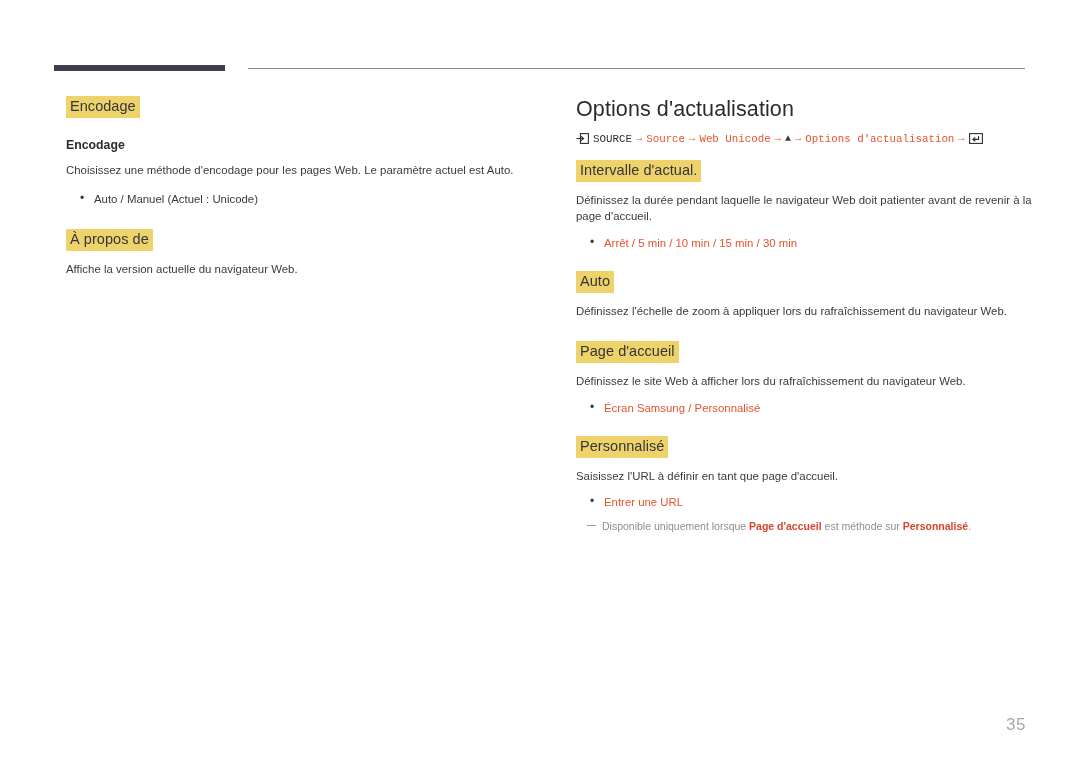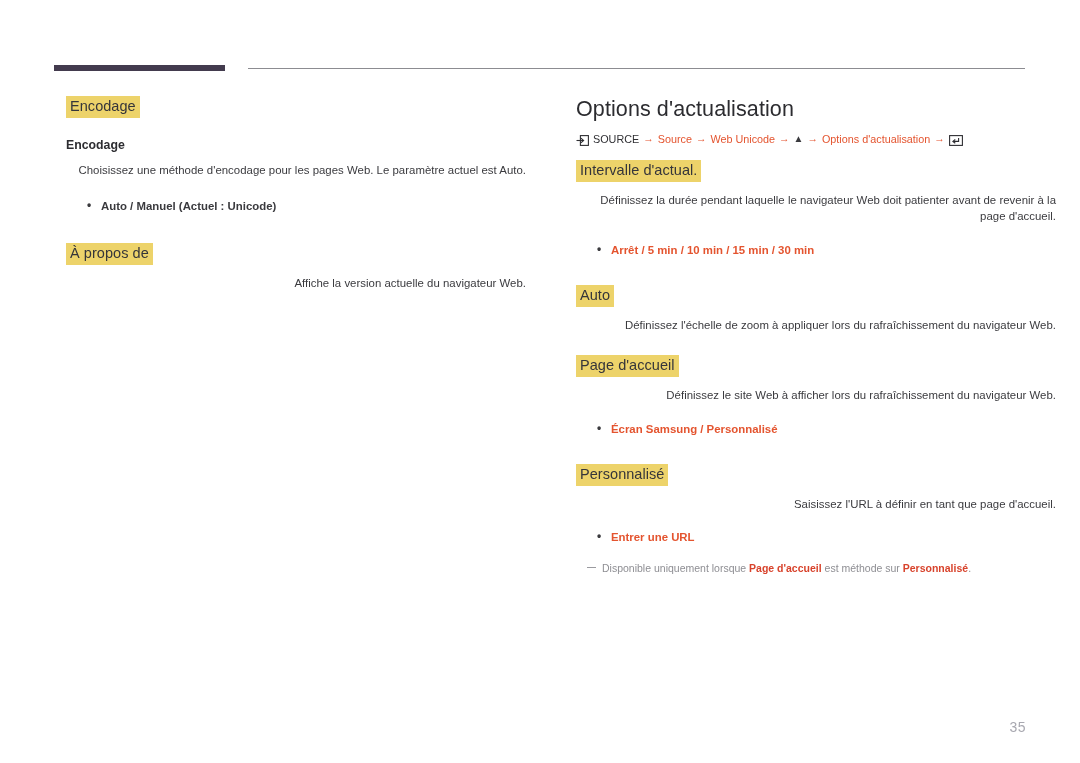--- a/index.html
+++ b/index.html
@@ -84,29 +84,27 @@
     line-height: 1.2;
   }
 
   
   p.body-text {
     font-size: 11.4px;
     color: #3a3a3e;
     margin: 0;
     line-height: 1.45;
     letter-spacing: 0.02px;
-    text-align: right;
   }
 
   
   ul.bullets {
     list-style: none;
-    margin: 11px;
+    margin: 4px;
     padding: 0;
-    font-weight: bold;
   }
   ul.bullets > li {
     position: relative;
     padding-left: 24px;
     font-size: 11.4px;
     line-height: 1.45;
     margin: 0;
   }
   ul.bullets > li::before {
     content: "\2022";
@@ -141,22 +139,23 @@
     font-weight: bold;
   }
 
   
   .breadcrumb {
     font-size: 10.8px;
     color: #2f2f33;
     line-height: 1.3;
     white-space: nowrap;
     display: flex;
-    align-items: flex-end;
+    align-items: center;
     gap: 0px;
+    font-family: Liberation Mono, monospace;
   }
   .bc-text-dark { color: #2f2f33; }
   .bc-text-orange { color: #e4542f; }
   .bc-arrow {
     color: #e4542f;
     margin: 0 4px;
     font-size: 10.5px;
   }
   .bc-tri {
     color: #3a3a3e;
@@ -178,21 +177,21 @@
   .gap-14 { height: 14px; }
   .gap-16 { height: 16px; }
   .gap-18 { height: 18px; }
   .gap-20 { height: 20px; }
 
   
   .page-number {
     position: absolute;
     right: 54px;
     bottom: 28px;
-    font-size: 14px;
+    font-size: 17px;
     color: #a8a8b0;
     font-weight: normal;
     letter-spacing: 0.5px;
   }
 </style>
 </head>
 <body>
 
 <div class="top-rules">
   <div class="rule-thick"></div>

